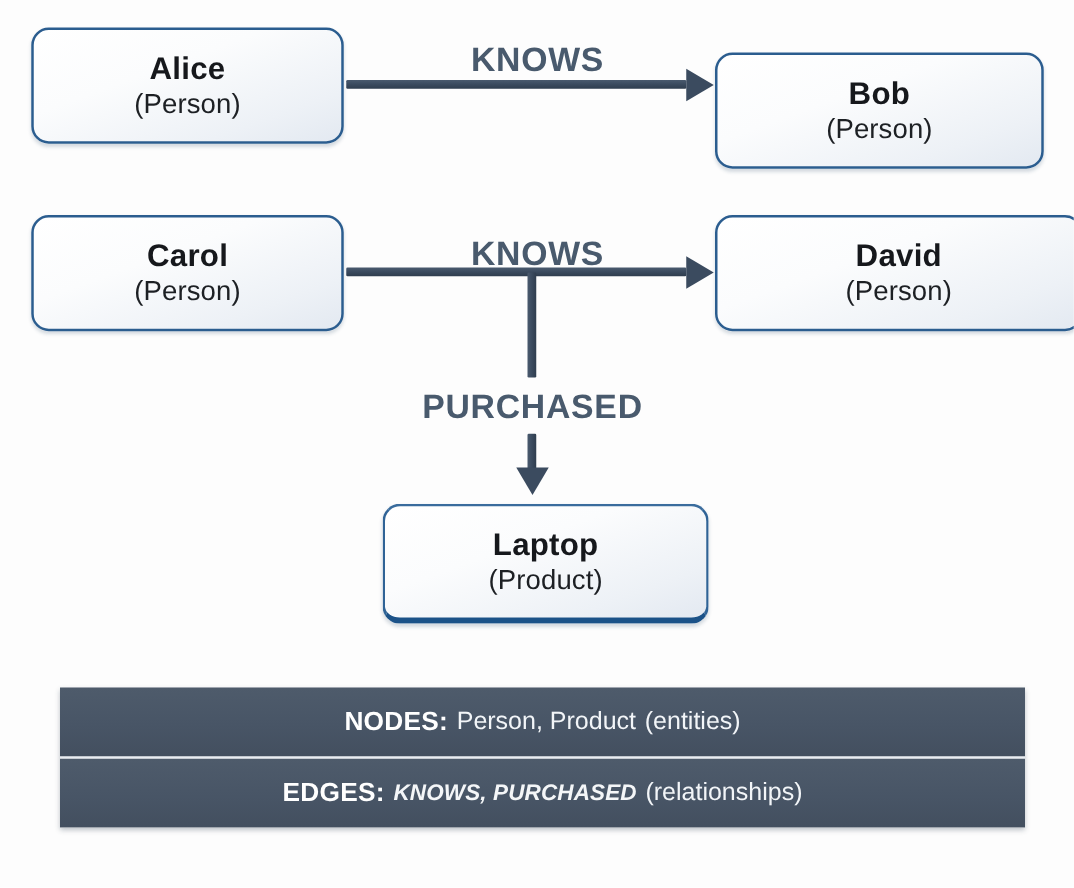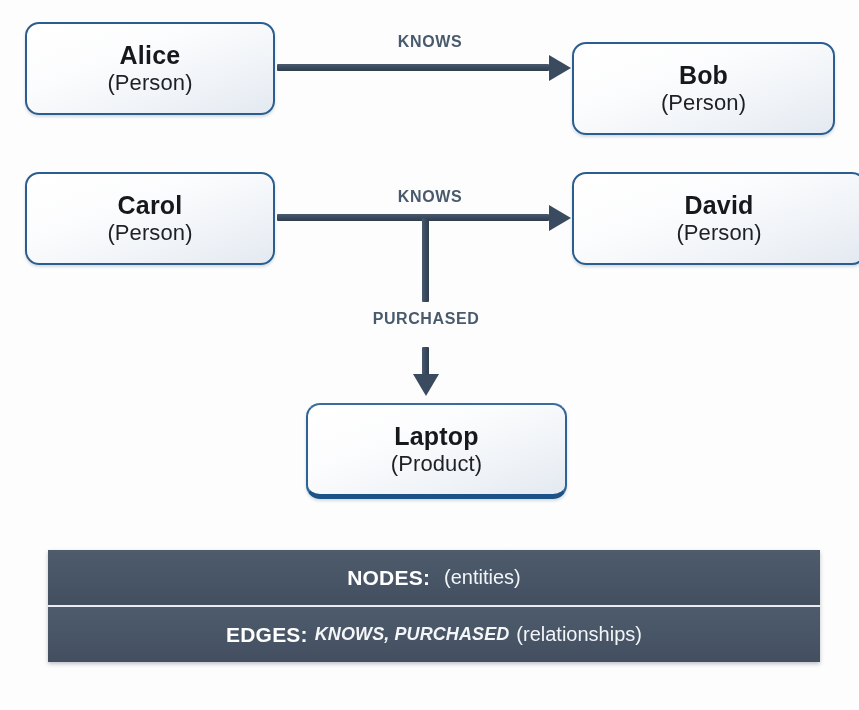--- a/index.html
+++ b/index.html
@@ -84,21 +84,21 @@
   .arrowhead-d {
     position: absolute;
     width: 0;
     height: 0;
     border-left: 13px solid transparent;
     border-right: 13px solid transparent;
     border-top: 22px solid #3b4b5f;
   }
   .edge-label {
     position: absolute;
-    font-size: 16px;
+    font-size: 27px;
     font-weight: bold;
     color: #495a6d;
     letter-spacing: 0.6px;
     white-space: nowrap;
     text-align: center;
   }
 
   
   #legend {
     position: absolute;
@@ -183,20 +183,21 @@
 
   <div class="node accent" style="left:306px; top:403px; width:261px; height:96px;">
     <div class="nm">Laptop</div>
     <div class="lb">(Product)</div>
   </div>
 
   <div id="legend">
     <div class="legend-row">
       <span class="lg-strong">NODES:</span>
       <span class="lg-sp"></span>
+      <span class="lg-reg">Person,  Product</span>
       <span class="lg-sp"></span>
       <span class="lg-reg">(entities)</span>
     </div>
     <div class="legend-divider"></div>
     <div class="legend-row">
       <span class="lg-strong">EDGES:</span>
       <span class="lg-sp"></span>
       <span class="lg-mid">KNOWS, PURCHASED</span>
       <span class="lg-sp"></span>
       <span class="lg-reg">(relationships)</span>

